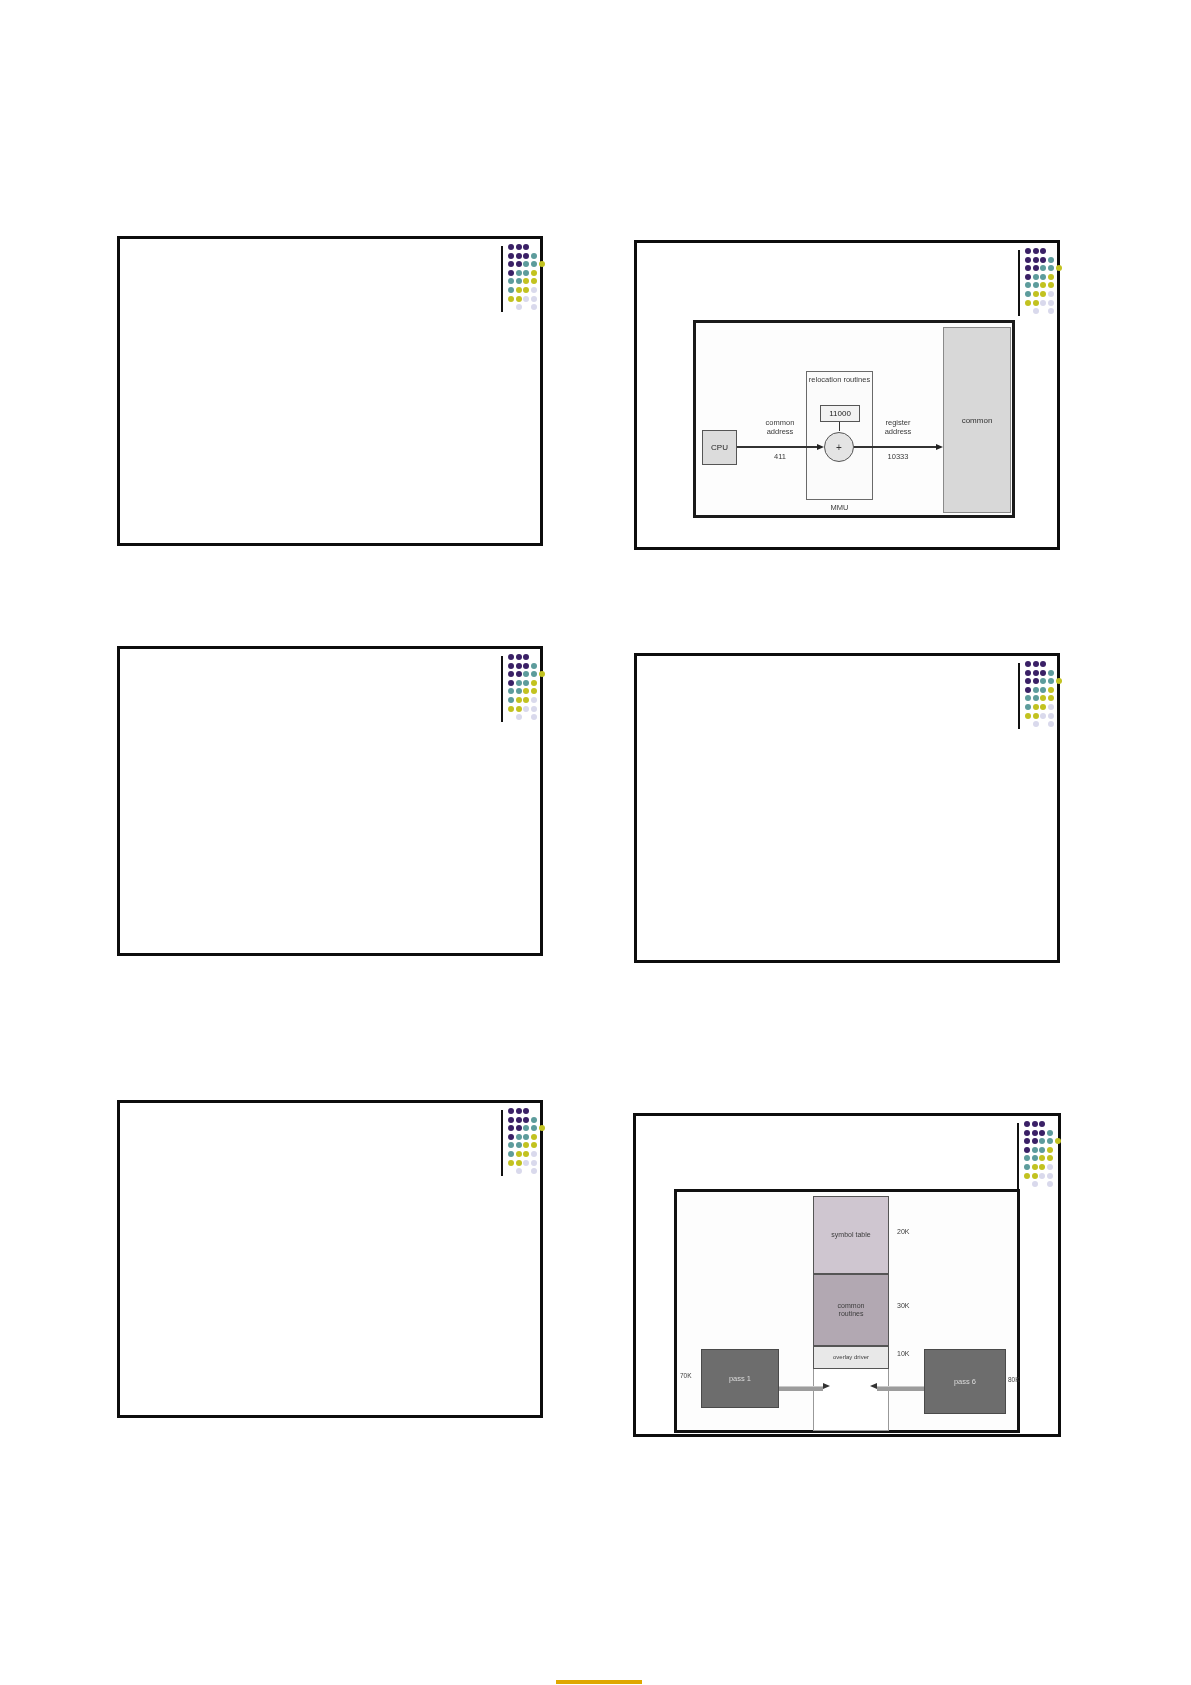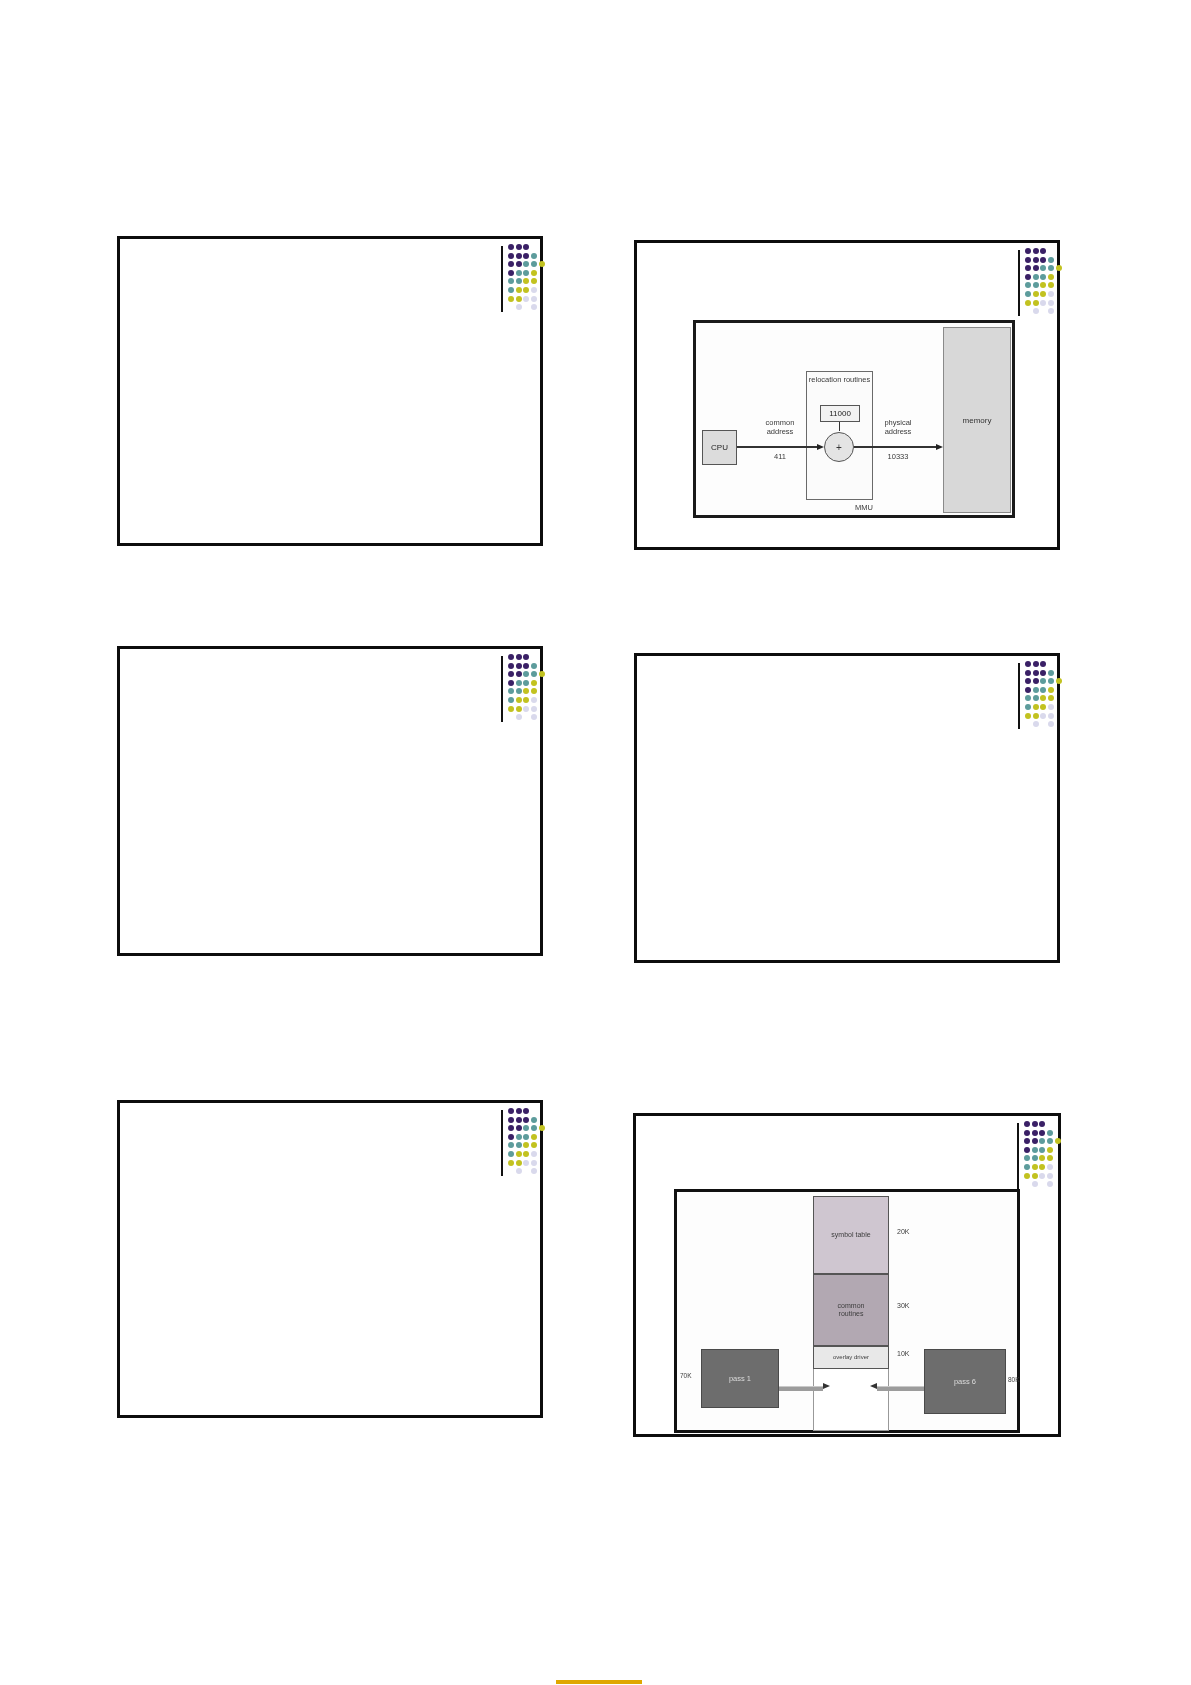--- a/index.html
+++ b/index.html
@@ -82,35 +82,35 @@
       <div class="box" style="left:124px;top:82px;width:40px;height:17px;border:1px solid #555;background:#f2f2f2;
                   display:flex;align-items:center;justify-content:center;font-size:8px;color:#222;">
         <span>11000</span>
       </div>
       <div class="vline" style="left:143px;top:99px;height:9px;"></div>
 
       <div class="box" style="left:128px;top:109px;width:30px;height:30px;border:1px solid #555;border-radius:50%;background:#e4e4e4;
                   display:flex;align-items:center;justify-content:center;font-size:10px;color:#333;">
         <span>+</span>
       </div>
-      <div class="rlabel" style="left:110px;top:181px;width:67px;text-align:right;">MMU</div>
+      <div class="rlabel" style="left:110px;top:181px;width:67px;">MMU</div>
 
       <div class="box" style="left:247px;top:4px;width:68px;height:186px;background:#d8d8d8;border:1px solid #8a8a8a;
                   display:flex;align-items:center;justify-content:center;font-size:8px;color:#333;">
-        <span>memory</span>
+        <span>common</span>
       </div>
 
       <div class="hline" style="left:41px;top:123px;width:84px;"></div>
       <div class="arrow-r" style="left:121px;top:120.5px;"></div>
       <div class="rlabel" style="left:59px;top:96px;width:50px;">common address</div>
       <div class="rlabel" style="left:59px;top:130px;width:50px;">411</div>
 
       <div class="hline" style="left:158px;top:123px;width:86px;"></div>
       <div class="arrow-r" style="left:240px;top:120.5px;"></div>
-      <div class="rlabel" style="left:177px;top:96px;width:50px;">physical address</div>
+      <div class="rlabel" style="left:177px;top:96px;width:50px;">register address</div>
       <div class="rlabel" style="left:177px;top:130px;width:50px;">10333</div>
     </div>
   </div>
 
   <div class="slide" style="left:117px;top:646px;width:426px;height:310px;">
     <div class="logo">
       <div class="logo-line"></div>
       <div class="logo-dots">
           <div class="dot-row"><span class="dot" style="background: rgb(58, 32, 102);"></span><span class="dot" style="background: rgb(58, 32, 102);"></span><span class="dot" style="background: rgb(58, 32, 102);"></span><span class="dot" style="visibility: hidden;"></span><span class="dot" style="visibility: hidden;"></span></div>
           <div class="dot-row"><span class="dot" style="background: rgb(58, 32, 102);"></span><span class="dot" style="background: rgb(58, 32, 102);"></span><span class="dot" style="background: rgb(58, 32, 102);"></span><span class="dot" style="background: rgb(93, 156, 156);"></span><span class="dot" style="visibility: hidden;"></span></div>

